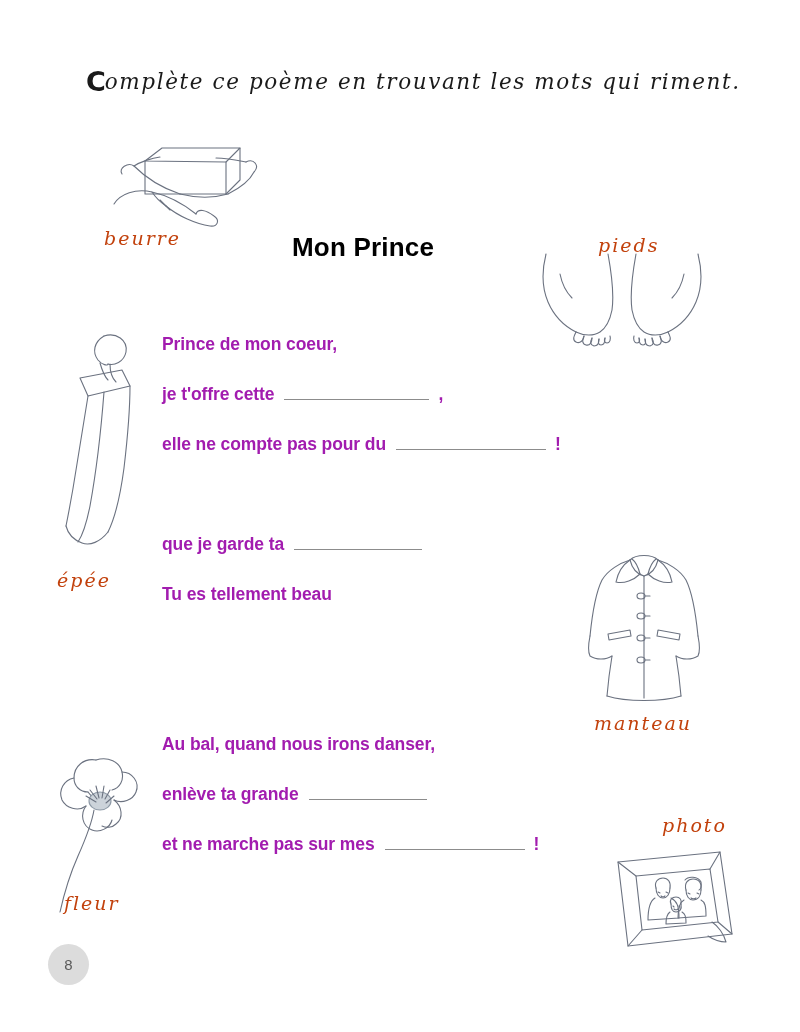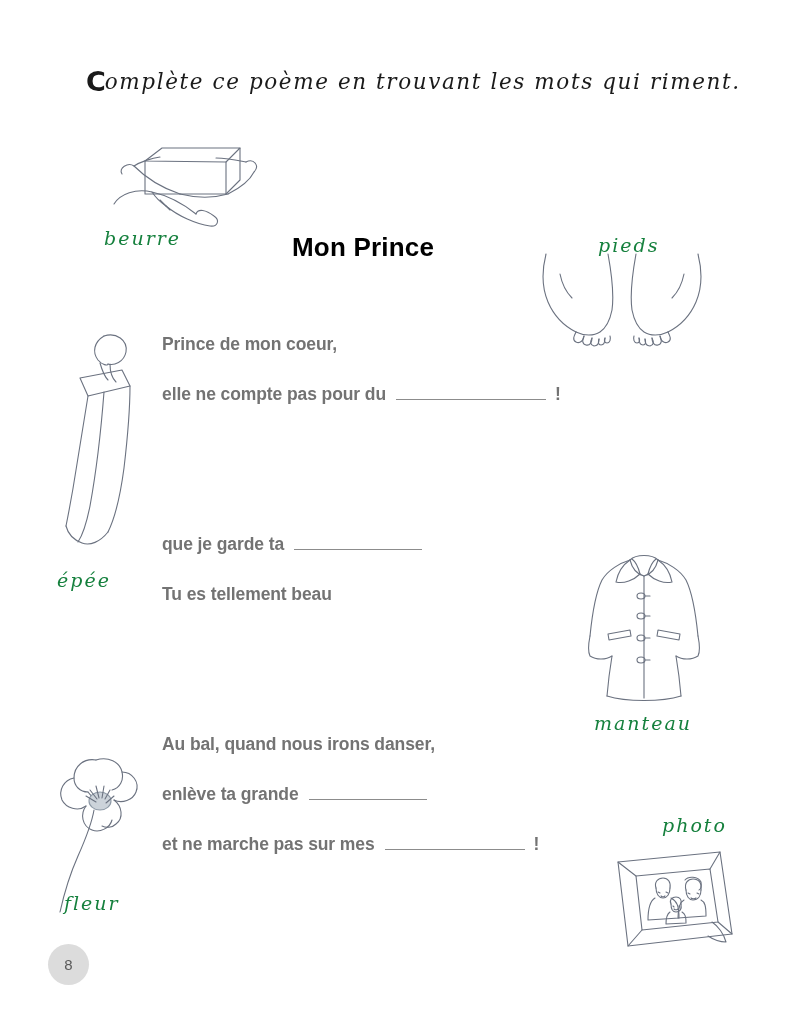--- a/index.html
+++ b/index.html
@@ -57,21 +57,21 @@
   .stanza {
     position: absolute;
     left: 162px;
   }
   .stanza .line {
     display: flex;
     align-items: baseline;
     height: 50px;
     font-size: 17.5px;
     font-weight: bold;
-    color: #737373;
+    color: #a21caf;
     letter-spacing: -0.1px;
     white-space: nowrap;
   }
   .stanza .line .txt { display: inline-block; }
   .blank {
     display: inline-block;
     border-bottom: 1.6px solid #8c8c8c;
     height: 11px;
     margin: 0 9px 0 10px;
   }
@@ -81,21 +81,21 @@
   #stanza-2 { top: 534px; }
   #stanza-3 { top: 734px; }
 
   
   .ill-label {
     position: absolute;
     font-family: "DejaVu Serif", serif;
     font-style: italic;
     font-size: 19px;
     letter-spacing: 2px;
-    color: #15803d;
+    color: #c2410c;
     white-space: nowrap;
   }
 
   
   .illus { position: absolute; }
   .illus svg { display: block; }
 
   
   .page-num {
     position: absolute;
@@ -253,20 +253,25 @@
   </div>
   <div class="ill-label" style="left:662px; top:814px;">photo</div>
 
   <div class="poem-title">Mon Prince</div>
 
   <div class="stanza" id="stanza-1">
     <div class="line">
       <span class="txt">Prince de mon coeur,</span>
     </div>
     <div class="line">
+      <span class="txt">je t'offre cette</span>
+      <span class="blank" style="width: 145px;"></span>
+      <span class="punct">,</span>
+    </div>
+    <div class="line">
       <span class="txt">elle ne compte pas pour du</span>
       <span class="blank" style="width: 150px;"></span>
       <span class="punct">!</span>
     </div>
   </div>
 
   <div class="stanza" id="stanza-2">
     <div class="line">
       <span class="txt">que je garde ta</span>
       <span class="blank" style="width: 128px;"></span>

